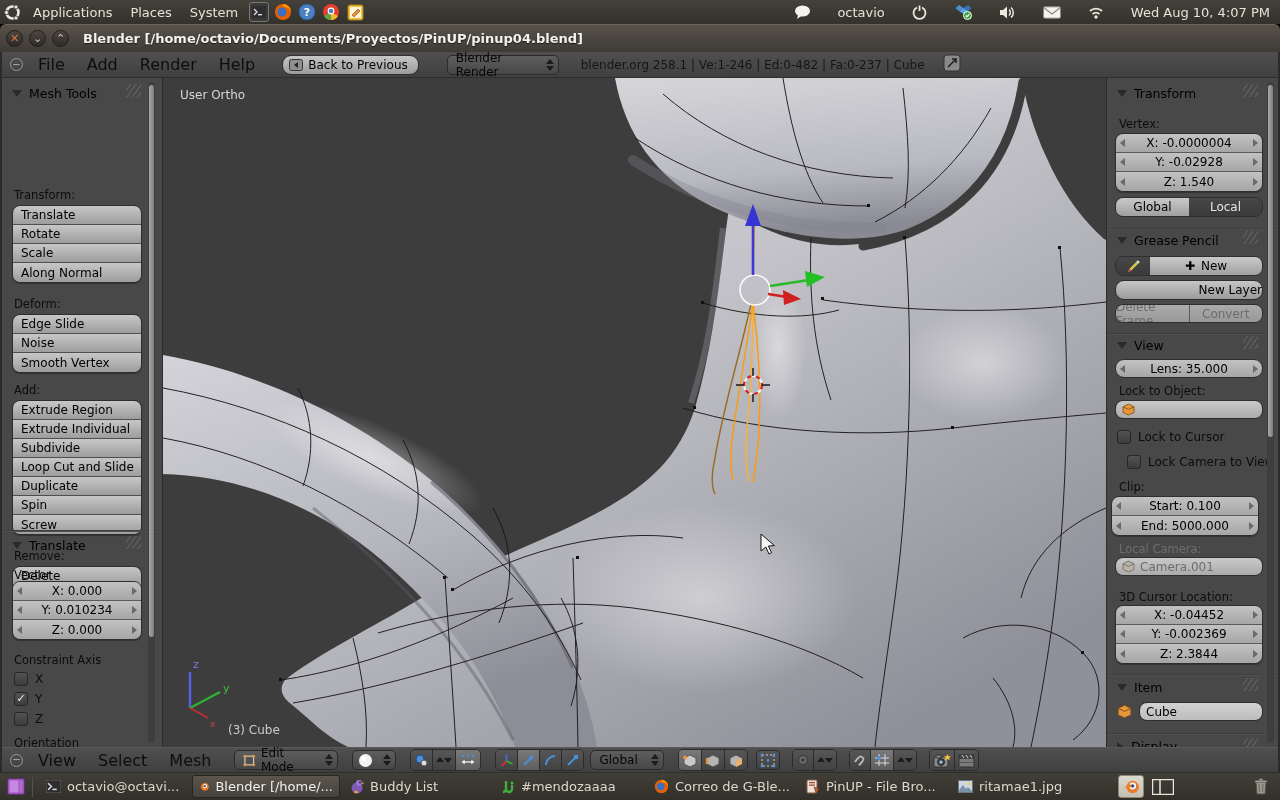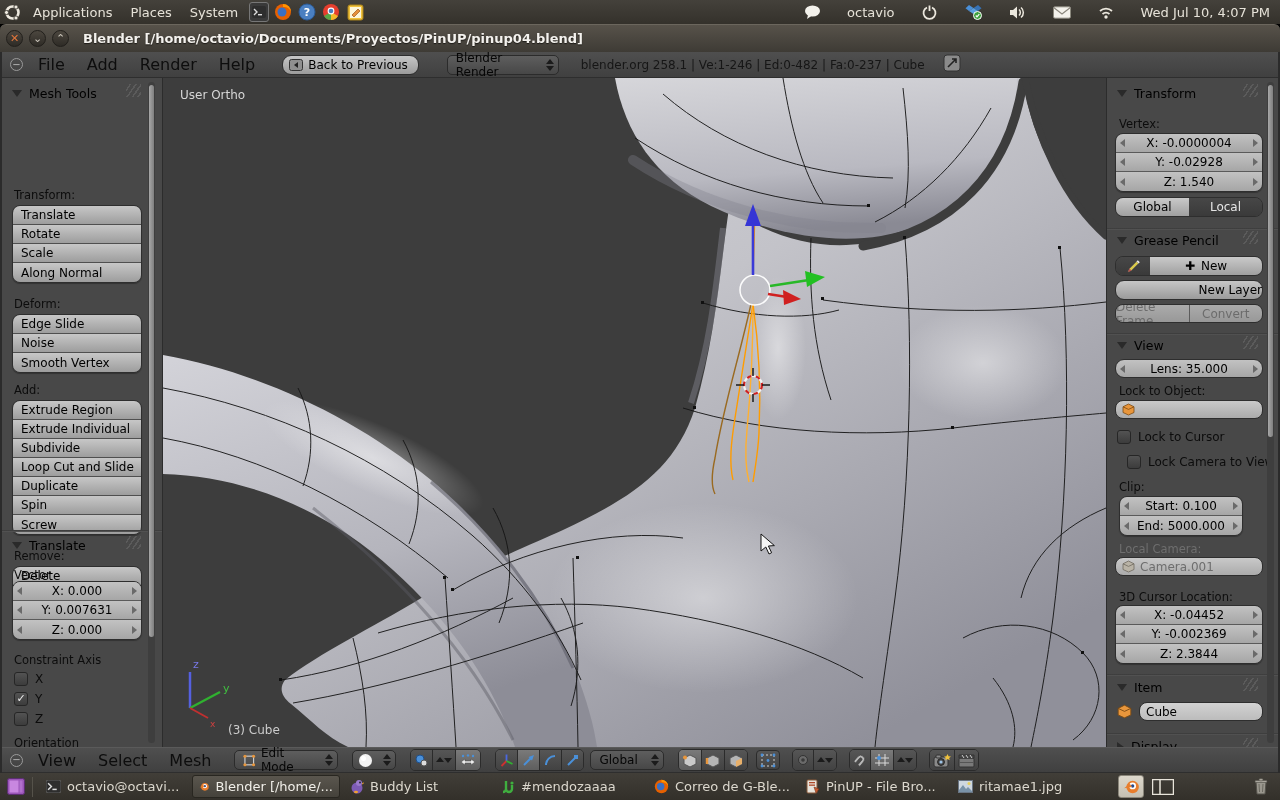--- a/index.html
+++ b/index.html
@@ -173,21 +173,21 @@
           <rect x="0.5" y="0.5" width="18" height="12" rx="1.5" fill="#f4f2ec" stroke="#8a867c"></rect>
           <path d="M1,1.5 L9.5,8 L18,1.5" fill="none" stroke="#8a867c" stroke-width="1.2"></path>
         </svg>
     </span>
     <span class="tico">
       <svg width="18" height="14" viewBox="0 0 18 14">
           <path d="M3,6 A9,9 0 0 1 15,6 M5.5,9 A5.5,5.5 0 0 1 12.5,9" stroke="#ece8de" stroke-width="1.7" fill="none"></path>
           <circle cx="9" cy="12" r="1.7" fill="#ece8de"></circle>
         </svg>
     </span>
-    <span>Wed Jul 10,  4:07 PM</span>
+    <span>Wed Aug 10,  4:07 PM</span>
   </div>
 </div>
 
 <div class="abs" id="titlebar">
   <span class="wbtn close">✕</span>
   <span class="wbtn">⌄</span>
   <span class="wbtn">⌃</span>
   <span id="win-title">Blender [/home/octavio/Documents/Proyectos/PinUP/pinup04.blend]</span>
 </div>
 
@@ -271,21 +271,21 @@
 
   <div class="abs slabel" style="left:12px;top:490px">Vector</div>
   <div class="abs stack" style="left:10px;top:503px;width:130px">
     <div class="num">
         <span class="arl"></span>
         <span>X: 0.000</span>
         <span class="arr"></span>
       </div>
     <div class="num">
         <span class="arl"></span>
-        <span>Y: 0.007631</span>
+        <span>Y: 0.010234</span>
         <span class="arr"></span>
       </div>
     <div class="num">
         <span class="arl"></span>
         <span>Z: 0.000</span>
         <span class="arr"></span>
       </div>
   </div>
   <div class="abs slabel" style="left:12px;top:575px">Constraint Axis</div>
   <div class="abs chkrow" style="left:12px;top:594px">
@@ -515,21 +515,21 @@
   </div>
   <div class="abs chkrow" style="left:10px;top:352px">
     <span class="chk"></span>
       <span>Lock to Cursor</span>
   </div>
   <div class="abs chkrow" style="left:20px;top:377px">
     <span class="chk"></span>
       <span>Lock Camera to View</span>
   </div>
   <div class="abs slabel" style="left:12px;top:402px">Clip:</div>
-  <div class="abs stack" style="left:12px;top:418px;width:124px">
+  <div class="abs stack" style="left:4px;top:418px;width:148px">
     <div class="num">
         <span class="arl"></span>
         <span>Start: 0.100</span>
         <span class="arr"></span>
       </div>
     <div class="num">
         <span class="arl"></span>
         <span>End: 5000.000</span>
         <span class="arr"></span>
       </div>

